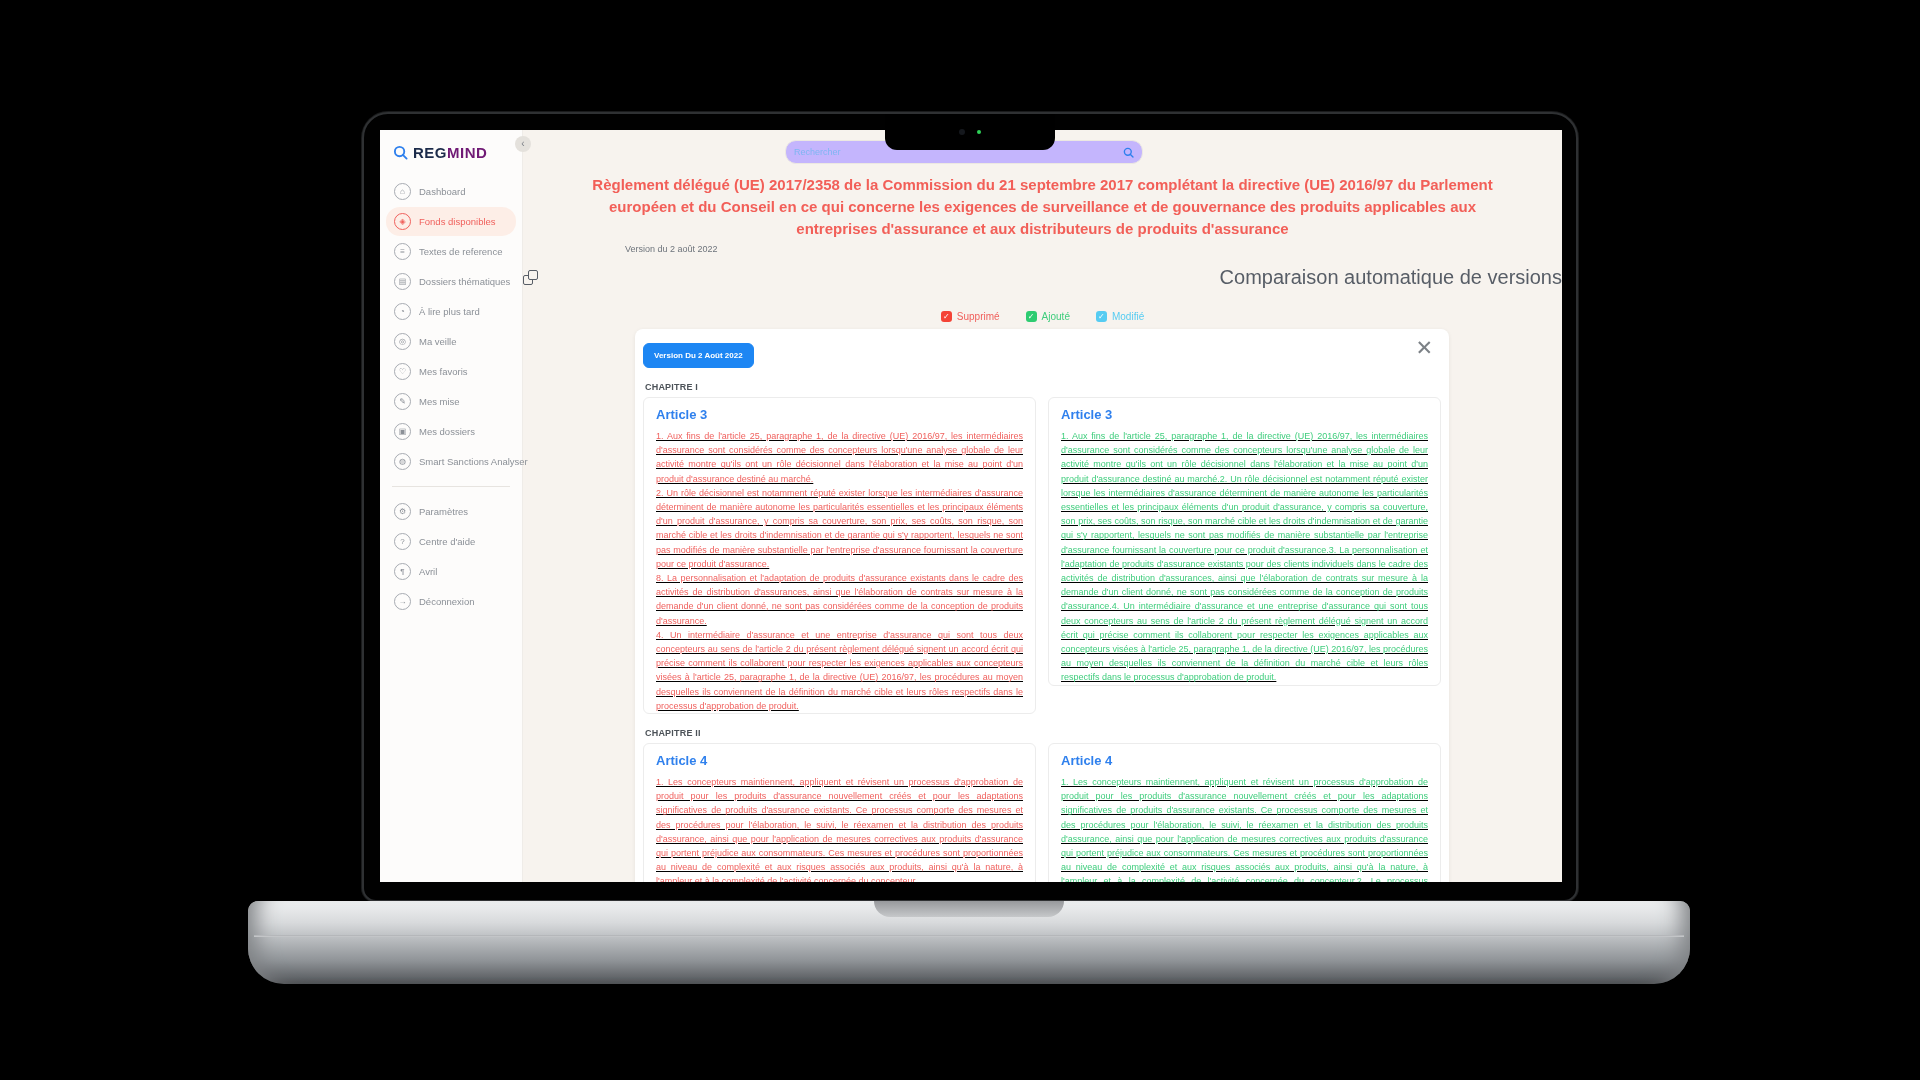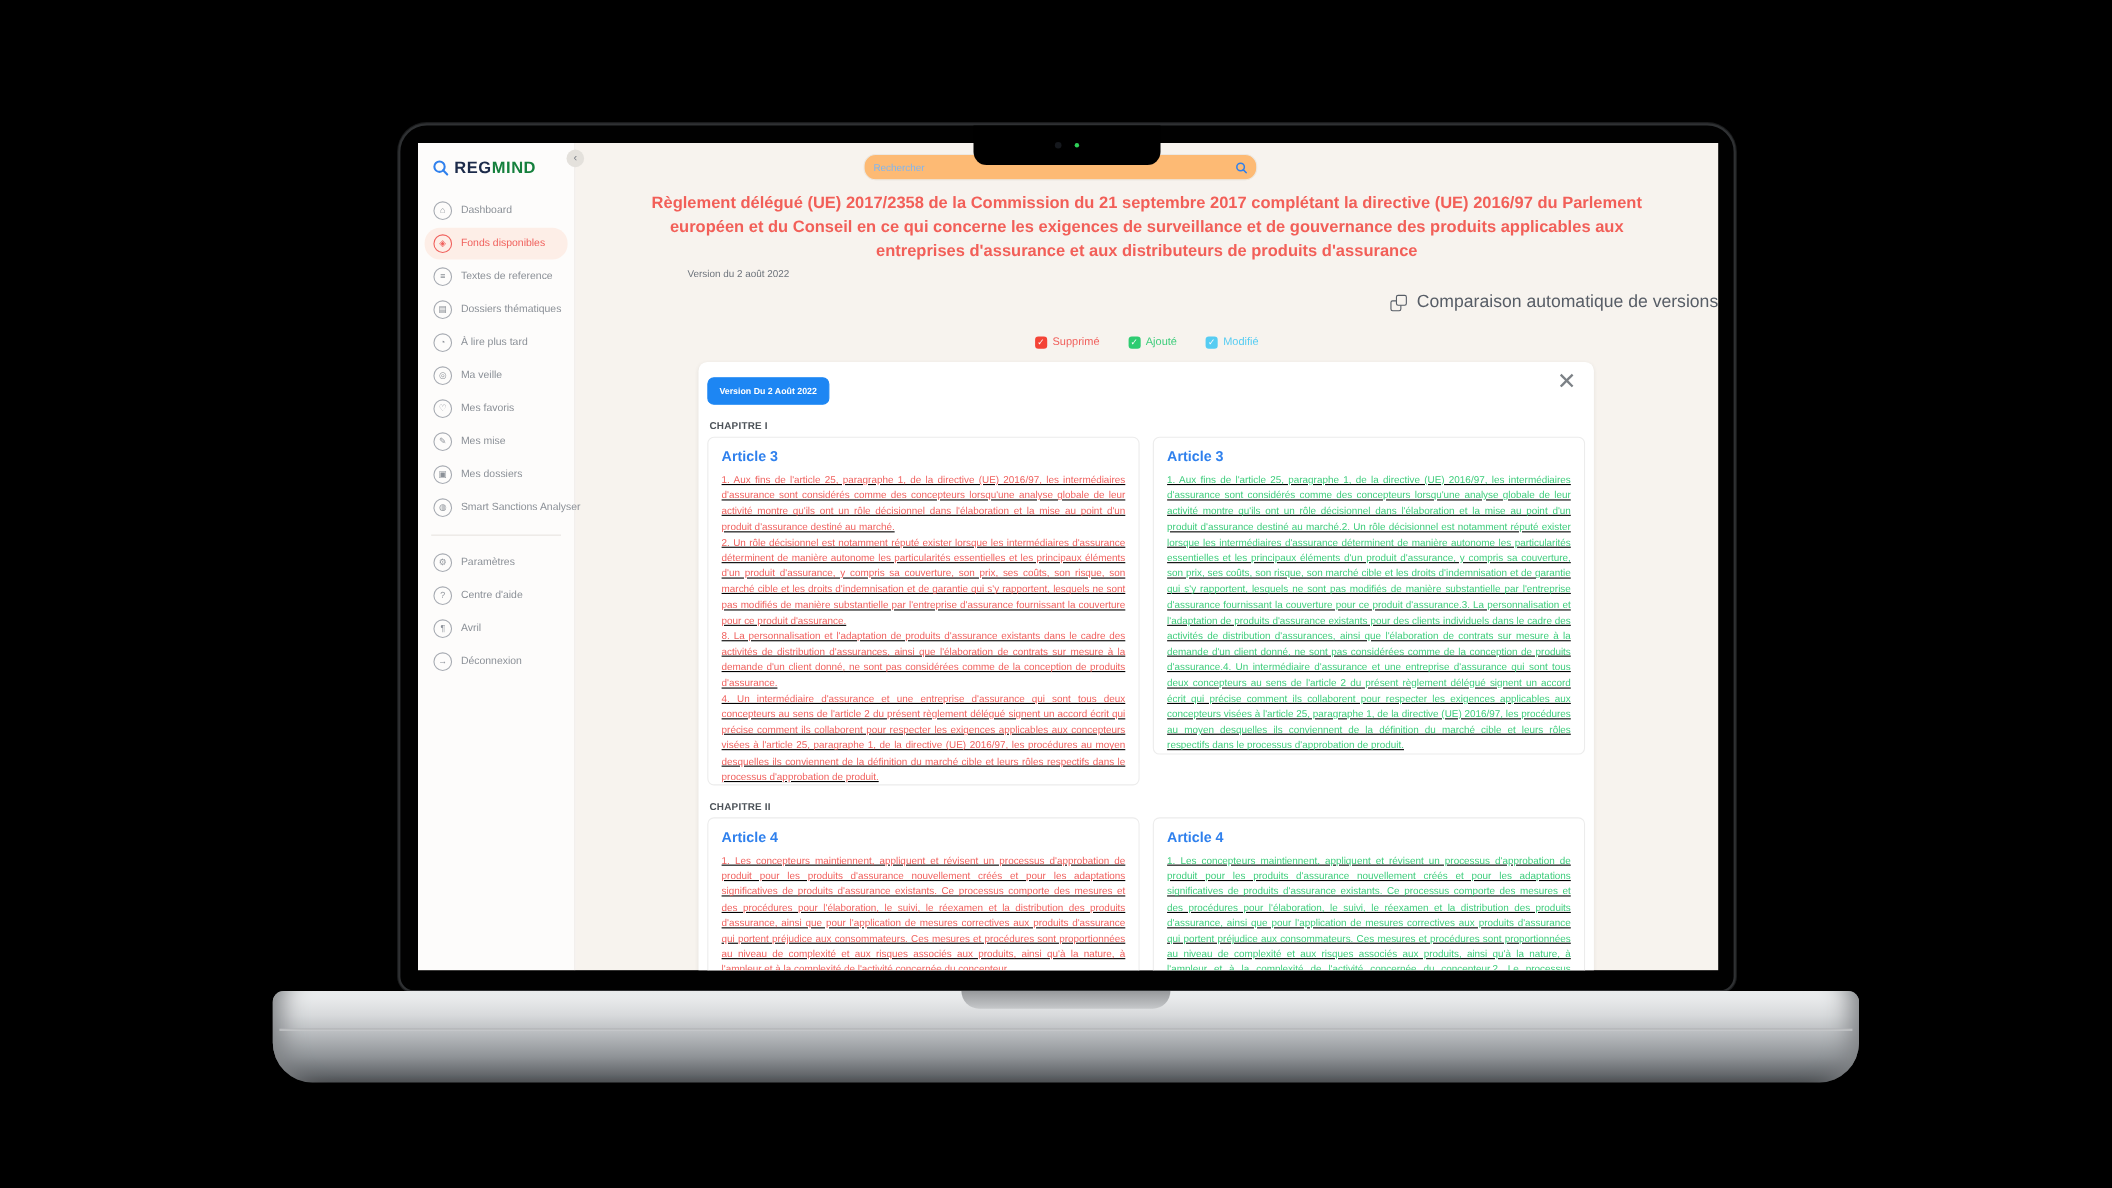--- a/index.html
+++ b/index.html
@@ -22,46 +22,46 @@
   .seam{position:absolute;left:6px;right:6px;top:34px;height:2px;background:linear-gradient(180deg,#aeb0b3,#caccce);}
   
   .app{position:absolute;left:16px;top:16px;width:1182px;height:752px;background:#f7f3ee;
        overflow:hidden;z-index:1;}
   
   .sidebar{position:absolute;left:0;top:0;width:142px;height:100%;background:#fdfcfb;
            border-right:1px solid #efece8;}
   .logo{display:flex;align-items:center;gap:5px;padding:14px 0 10px 13px;}
   .logo-icon{width:15px;height:15px;flex:0 0 auto;}
   .logo-text{font-size:15px;font-weight:bold;letter-spacing:.5px;color:#1c2b4a;}
-  .logo-text .b{color:#15803d;}
+  .logo-text .b{color:#701a75;}
   .nav{margin-top:6px;}
   .nav-item{display:flex;align-items:center;gap:8px;padding:6px 8px;margin:1px 6px;border-radius:14px;cursor:pointer;}
   .nav-item .ic{width:15px;height:15px;border:1px solid #a7abb2;border-radius:50%;flex:0 0 auto;
                 display:flex;align-items:center;justify-content:center;font-size:8px;color:#8b9097;}
   .nav-item .lb{font-size:9.5px;color:#8b9097;white-space:nowrap;}
   .nav-item.active{background:#fcecE5;background:#fdeee7;}
   .nav-item.active .ic{border-color:#f0605c;color:#f0605c;}
   .nav-item.active .lb{color:#f0605c;}
   .nav-divider{height:1px;background:#e7e4e0;margin:10px 12px;}
   .collapse-btn{position:absolute;left:135px;top:6px;width:16px;height:16px;border-radius:50%;
                 background:#e4e1dc;color:#7c8087;font-size:10px;line-height:15px;text-align:center;
                 z-index:4;cursor:pointer;}
   
   .main{position:absolute;left:143px;top:0;right:0;bottom:0;}
-  .search-wrap{position:absolute;left:262px;top:10px;width:356px;height:22px;background:#fdba74;
+  .search-wrap{position:absolute;left:262px;top:10px;width:356px;height:22px;background:#c4b5fd;
                border:1px solid #ece8e2;border-radius:11px;display:flex;align-items:center;}
   .search-input{flex:1;border:none;outline:none;background:transparent;font-size:9px;color:#444;
                 padding:0 8px;font-family:"Liberation Sans",sans-serif;}
   .search-input::placeholder{color:#7fb6f2;}
   .search-icon{margin-right:8px;display:flex;}
   .doc-title{margin:44px auto 0 auto;width:920px;text-align:center;font-size:15px;font-weight:bold;
              color:#f25f58;line-height:22px;}
   .version-note{position:absolute;left:102px;top:114px;font-size:9px;color:#6e747c;}
-  .compare-head{margin:26px 0 0 0;text-align:center;font-size:16px;color:#575d66;
-                display:flex;align-items:center;justify-content:flex-end;gap:9px;}
+  .compare-head{margin:26px 0 0 0;text-align:center;font-size:20px;color:#575d66;
+                display:flex;align-items:center;justify-content:space-between;gap:9px;}
   .cmp-icon{position:relative;width:15px;height:15px;display:inline-block;}
   .cmp-icon i{position:absolute;width:10px;height:10px;border:1.6px solid #575d66;border-radius:2px;box-sizing:border-box;}
   .cmp-icon i:first-child{left:0;bottom:0;}
   .cmp-icon i:last-child{right:0;top:0;background:#f7f3ee;}
   .legend{margin-top:22px;display:flex;justify-content:center;gap:26px;}
   .legend-item{display:flex;align-items:center;gap:5px;cursor:pointer;}
   .chk{width:11px;height:11px;border-radius:3px;color:#fff;font-size:8px;line-height:11px;text-align:center;}
   .legend-item .lg-lb{font-size:10px;font-weight:normal;}
   
   .panel{position:absolute;left:112px;top:199px;width:814px;min-height:600px;background:#fff;

